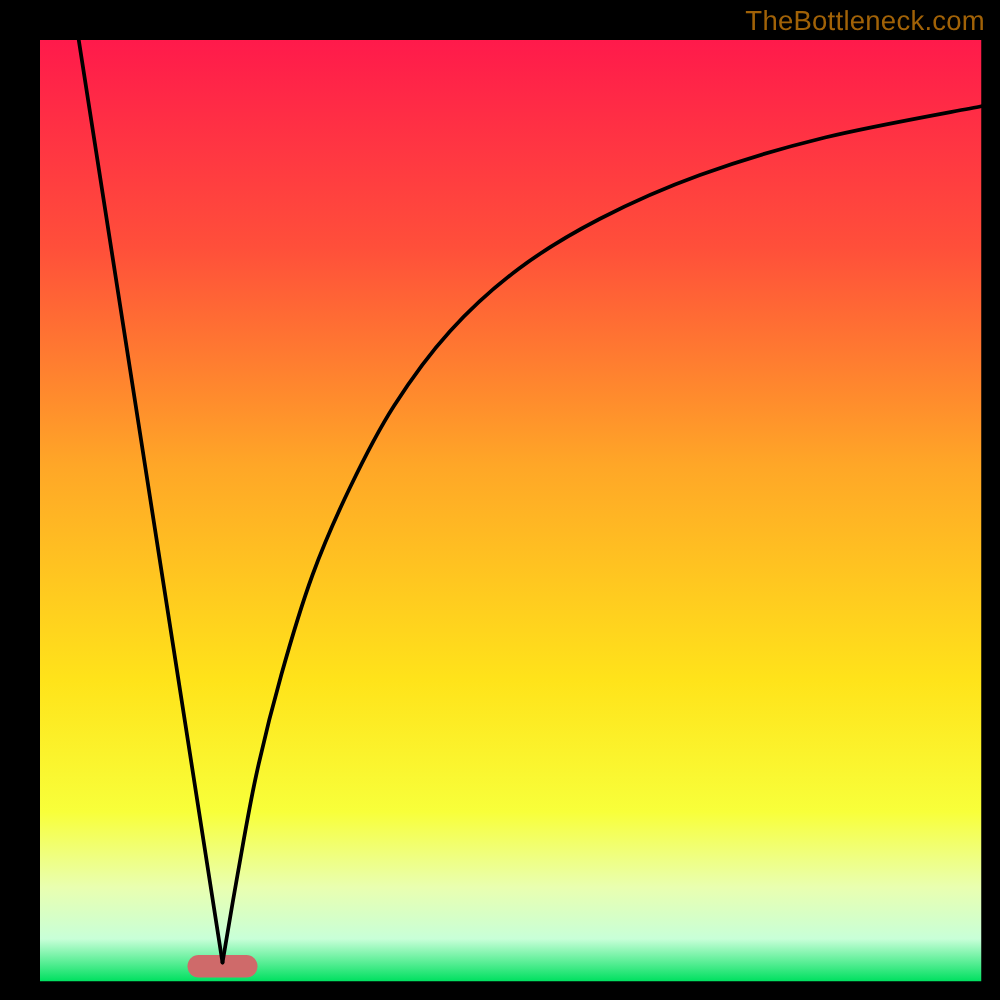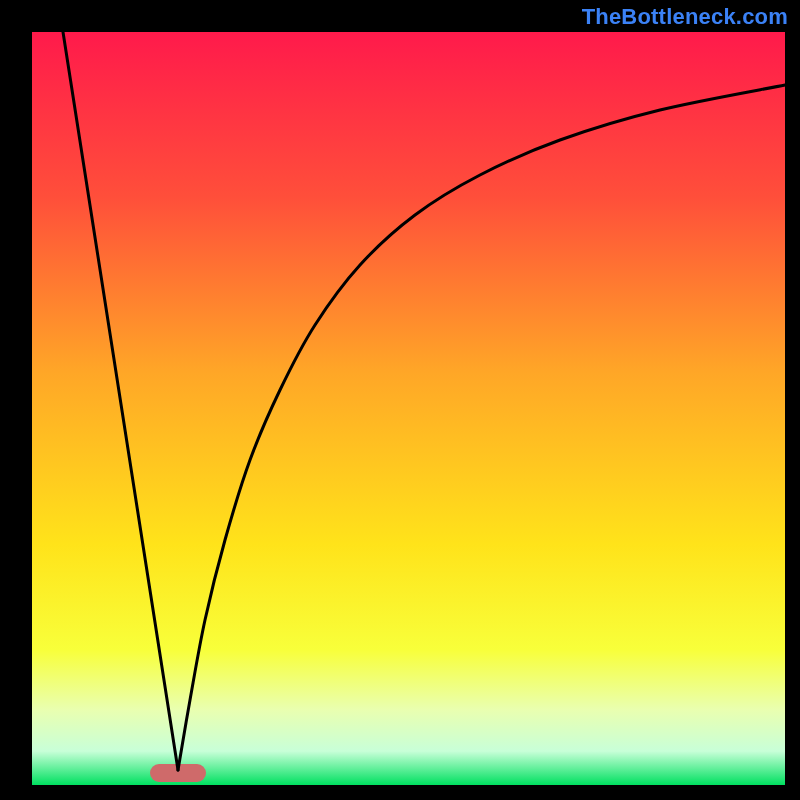--- a/index.html
+++ b/index.html
@@ -14,23 +14,23 @@
   .frame {
     position: relative;
     width: 800px;
     height: 800px;
     background: #000;
   }
   .attribution {
     position: absolute;
     top: 4px;
     right: 12px;
-    color: #3b82f6;
+    color: #a16207;
     font-size: 22px;
-    font-weight: 700;
+    font-weight: 400;
     letter-spacing: 0.2px;
   }
   svg {
     position: absolute;
     top: 0;
     left: 0;
   }
 </style>
 </head>
 <body>

